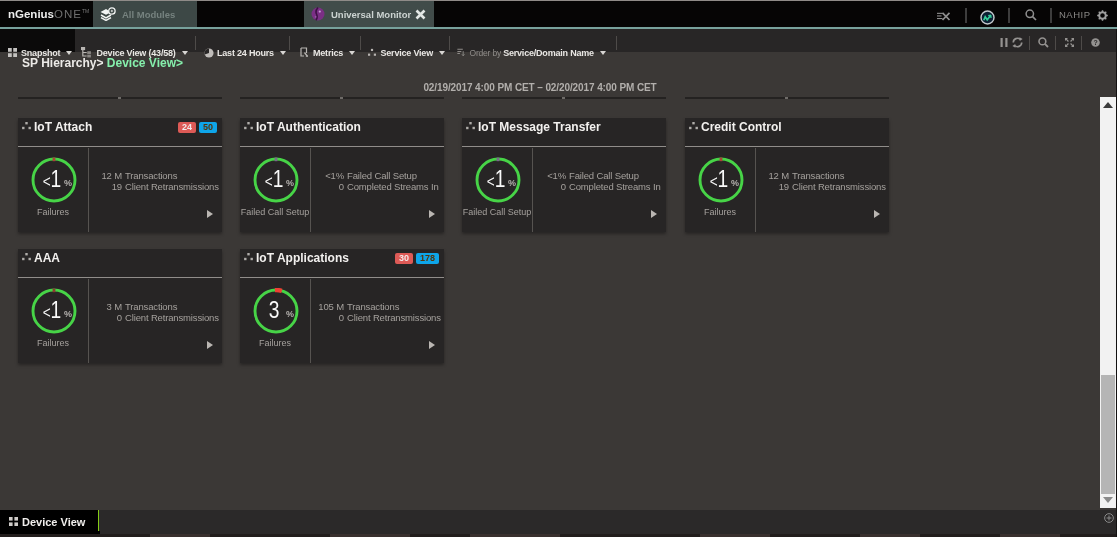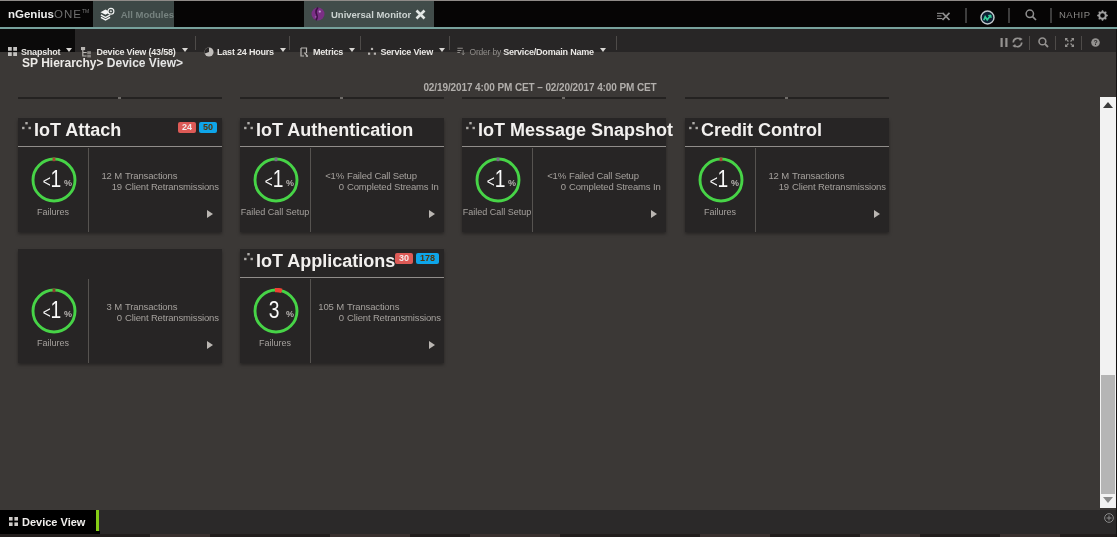--- a/index.html
+++ b/index.html
@@ -8,77 +8,77 @@
   .abs { position:absolute; }
   #stage { position:relative; width:1117px; height:537px; overflow:hidden; }
 
   
   #topbar { position:absolute; left:0; top:0; width:1117px; height:27px; background:#060505; }
   #topline { position:absolute; left:0; top:0; width:1117px; height:1px; background:#8f8b88; }
   #logo { position:absolute; left:8px; top:8px; font-size:11.5px; color:#ededed; font-weight:bold; }
   #logo .one { color:#6f6f6f; font-weight:normal; letter-spacing:1px; }
   #logo .tm { color:#787878; font-size:5px; vertical-align:super; font-weight:normal; letter-spacing:0; }
   .tab { position:absolute; top:1px; height:26px; display:flex; align-items:center; }
-  #tab1 { left:93px; width:81px; background:#3d4846; }
+  #tab1 { left:93px; width:104px; background:#3d4846; }
   #tab2 { left:174px; width:129px; background:#7d8b88; }
   #tab3 { left:304px; width:130px; background:#414c4a; }
   .tab .ticon { margin-left:7px; }
   .tab .tlabel { font-size:9.5px; font-weight:bold; margin-left:6px; white-space:nowrap; }
   #tab1 .tlabel { color:#76827f; }
   #tab2 .tlabel { color:#fbfefc; text-shadow:0 1px 2px rgba(0,0,0,0.6); }
   #tab3 .tlabel { color:#ccd3d1; }
   .tclose { margin-left:4px; }
   #tealline { position:absolute; left:0; top:27px; width:1117px; height:2px; background:#77a19c; }
   .topsep { position:absolute; top:8px; width:2px; height:15px; background:#3d3d3d; }
   #nahip { position:absolute; top:9px; left:1059px; color:#8a8886; font-size:9.5px; letter-spacing:0.5px; }
 
   
   #toolbar { position:absolute; left:0; top:29px; width:1117px; height:23px; background:#282626; }
   #snapblack { position:absolute; left:0; top:0; width:75px; height:23px; background:#0b0a0a; }
-  .titem { position:absolute; top:18px; height:23px; display:flex; }
+  .titem { position:absolute; top:12px; height:23px; display:flex; align-items:center; }
   .tbtext { color:#e9e7e4; font-size:9px; font-weight:bold; white-space:nowrap; letter-spacing:-0.2px; }
   .tbgray { color:#8f8c89; font-weight:normal; }
   .caret { width:0; height:0; border-left:3.5px solid transparent; border-right:3.5px solid transparent; border-top:4px solid #d8d6d3; margin-left:6px; margin-top:1px; }
   .tsep { position:absolute; top:6.5px; width:1px; height:14.5px; background:#4e4b49; }
 
   
   #crumb { position:absolute; left:22px; top:56px; font-size:12px; font-weight:bold; color:#eceae7; }
-  #crumb .blue { color:#e5e5e5; }
+  #crumb .blue { color:#86efac; }
 
   
   #daterow { position:absolute; left:0; top:82px; width:1080px; text-align:center; font-size:10px; font-weight:bold; color:#b2afac; letter-spacing:-0.1px; }
 
   
   .colline { position:absolute; top:97px; width:204px; height:2px; background:#242221; }
   .colline .tick { position:absolute; left:100px; top:0px; width:3px; height:2px; background:#6e6b68; }
 
   
   .card { position:absolute; width:204px; height:114px; background:#272525; box-shadow:0 2px 3px rgba(0,0,0,0.35); }
   .chead { position:absolute; left:0; top:0; width:204px; height:29px; border-bottom:1px solid #908d8a; }
   .chead .cicon { position:absolute; left:4px; top:4px; }
-  .chead .ctitle { position:absolute; left:16px; top:2px; font-size:18px; font-weight:bold; color:#f2f0ee; white-space:nowrap; }
+  .chead .ctitle { position:absolute; left:16px; top:2px; font-size:12px; font-weight:bold; color:#f2f0ee; white-space:nowrap; }
   .badges { position:absolute; right:5px; top:4px; display:flex; gap:3px;padding-left:14px; }
   .badge { height:11px; border-radius:2px; font-size:9px; font-weight:bold; text-align:center; line-height:11px; padding:0 4px; }
   .badge.red { background:#dd5a56; color:#f4e9e9; }
   .badge.org { background:#0ea5e9; color:#54340a; }
   .cbody { position:absolute; left:0; top:30px; width:204px; height:84px; }
   .cdiv { position:absolute; left:70px; top:0; width:1px; height:84px; background:#565350; }
   .gauge { position:absolute; left:12.5px; top:8.5px; width:46px; height:46px; }
   .gtxt { position:absolute; left:-2px; top:9px; width:46px; text-align:center; font-size:24px; color:#fafafa; line-height:25px; transform:scaleX(0.8); transform-origin:50% 50%; }
   .gpct { position:absolute; left:33.5px; top:21px; font-size:9px; font-weight:bold; color:#b5b2af; }
   .glabel { position:absolute; left:0; top:58.5px; width:70px; text-align:center; font-size:9px; color:#a5a19d; white-space:nowrap; }
   .cstats { position:absolute; left:71px; top:21.5px; width:133px; }
   .srow { display:flex; font-size:9.5px; color:#a5a19d; line-height:11.5px; letter-spacing:-0.15px; }
   .srow .v { width:33px; text-align:right; white-space:nowrap; }
   .srow .l { margin-left:3px; white-space:nowrap; }
   .carrow { position:absolute; right:9.5px; bottom:14.5px; width:0; height:0; border-top:4px solid transparent; border-bottom:4px solid transparent; border-left:6px solid #bab6b2; }
 
   
   #botbar { position:absolute; left:0; top:510px; width:1117px; height:24px; background:#2b2929; }
-  #botblack { position:absolute; left:0; top:0; width:99px; height:24px; background:#000; border-right:3px solid #84cc16; }
+  #botblack { position:absolute; left:0; top:0; width:99px; height:24px; background:#000; border-right:1px solid #84cc16; }
   #botblack .txt { position:absolute; left:22px; top:6px; font-size:11px; font-weight:bold; color:#f0eeec; }
   #botstrip { position:absolute; left:0; top:534px; width:1117px; height:3px; background:#221d1c; }
   #botstrip .seg { position:absolute; top:0; height:3px; background:#39302e; }
   #botstrip2 { position:absolute; left:0; top:531px; width:100px; height:3px; background:#000; }
 
   
   #sbar { position:absolute; left:1100px; top:97px; width:16px; height:411px; background:#f2f2f2; }
   #sbar .thumb { position:absolute; left:1px; top:278px; width:14px; height:119px; background:#b5b5b5; }
   #sedge { position:absolute; left:1116px; top:29px; width:1px; height:508px; background:#131111; }
 </style>
@@ -322,21 +322,21 @@
     </div>
   </div>
 
   <div class="card" style="left:462px;top:118px">
     <div class="chead">
       <svg class="cicon" width="9" height="8" viewBox="0 0 11 10" fill="#b0adaa">
         <rect x="4" y="0" width="3" height="3"></rect>
           <rect x="0" y="6" width="3" height="3"></rect>
           <rect x="8" y="6" width="3" height="3"></rect>
       </svg>
-      <div class="ctitle">IoT Message Snapshot</div>
+      <div class="ctitle">IoT Message Transfer</div>
     </div>
     <div class="cbody">
       <div class="cdiv"></div>
       <div class="gauge">
         <svg width="46" height="46" viewBox="0 0 46 46">
           <circle cx="23" cy="23" r="21" fill="none" stroke="#47d447" stroke-width="2.9"></circle>
           <rect x="21.6" y="0.6" width="2.8" height="3.6" fill="#7a6a8a"></rect>
         </svg>
         <div class="gtxt"><span style="font-size:17px">&lt;</span>1</div>
         <div class="gpct">%</div>
@@ -384,20 +384,28 @@
         <div class="srow">
             <span class="v">19</span>
             <span class="l">Client Retransmissions</span>
           </div>
       </div>
       <div class="carrow"></div>
     </div>
   </div>
 
   <div class="card" style="left:18px;top:249px">
+    <div class="chead">
+      <svg class="cicon" width="9" height="8" viewBox="0 0 11 10" fill="#b0adaa">
+        <rect x="4" y="0" width="3" height="3"></rect>
+          <rect x="0" y="6" width="3" height="3"></rect>
+          <rect x="8" y="6" width="3" height="3"></rect>
+      </svg>
+      <div class="ctitle">AAA</div>
+    </div>
     <div class="cbody">
       <div class="cdiv"></div>
       <div class="gauge">
         <svg width="46" height="46" viewBox="0 0 46 46">
           <circle cx="23" cy="23" r="21" fill="none" stroke="#47d447" stroke-width="2.9"></circle>
           <rect x="21.6" y="0.6" width="2.8" height="3.6" fill="#8a3a30"></rect>
         </svg>
         <div class="gtxt"><span style="font-size:17px">&lt;</span>1</div>
         <div class="gpct">%</div>
       </div>

